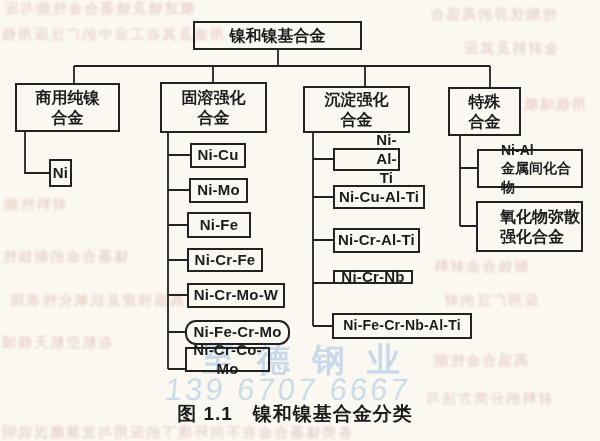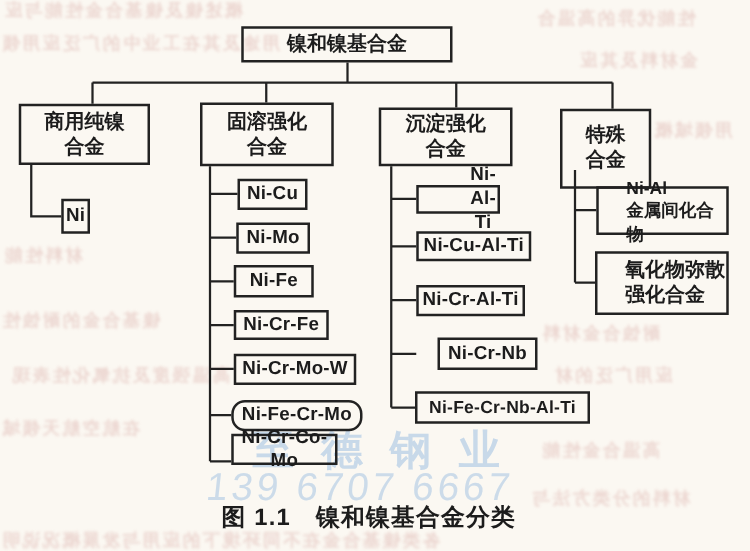--- a/index.html
+++ b/index.html
@@ -31,33 +31,33 @@
     font-weight:bold;line-height:1.25;
   }
   .hdr{font-size:16px;}
   .frm{font-size:15px;letter-spacing:.2px;}
   .leftalign{justify-content:flex-start;text-align:left;padding-left:22px;}
   
   #n-root{left:193px;top:21px;width:169px;height:29px;font-size:16px;}
   #b1{left:15px;top:83px;width:105px;height:49px;}
   #b2{left:160px;top:82px;width:107px;height:51px;}
   #b3{left:303px;top:86px;width:107px;height:47px;}
-  #b4{left:448px;top:87px;width:73px;height:64px;}
+  #b4{left:448px;top:87px;width:73px;height:49px;}
   #c1-1{left:49px;top:159px;width:23px;height:28px;}
   #c2-1{left:190px;top:143px;width:56px;height:25px;}
   #c2-2{left:189px;top:178px;width:59px;height:25px;}
   #c2-3{left:187px;top:212px;width:64px;height:26px;}
   #c2-4{left:187px;top:248px;width:76px;height:24px;}
   #c2-5{left:187px;top:283px;width:98px;height:25px;}
   #c2-6{left:185px;top:320px;width:105px;height:25px;border-radius:11px;}
   #c2-7{left:185px;top:347px;width:85px;height:25px;}
   #c3-1{left:333px;top:148px;width:67px;height:23px;padding-left:40px;}
   #c3-2{left:333px;top:185px;width:92px;height:24px;}
   #c3-3{left:333px;top:228px;width:87px;height:25px;}
-  #c3-4{left:350px;top:270px;width:80px;height:26px;}
+  #c3-4{left:333px;top:270px;width:80px;height:14px;}
   #c3-5{left:332px;top:313px;width:140px;height:26px;font-size:14px;}
   #c4-1{left:477px;top:149px;width:106px;height:39px;font-size:14px;line-height:1.3;}
   #c4-2{left:476px;top:201px;width:107px;height:51px;font-size:16px;}
   
   #caption{
     position:absolute;z-index:3;left:0;top:401px;width:590px;
     text-align:center;font-size:19px;font-weight:bold;letter-spacing:1px;
   }
 </style>
 </head>

